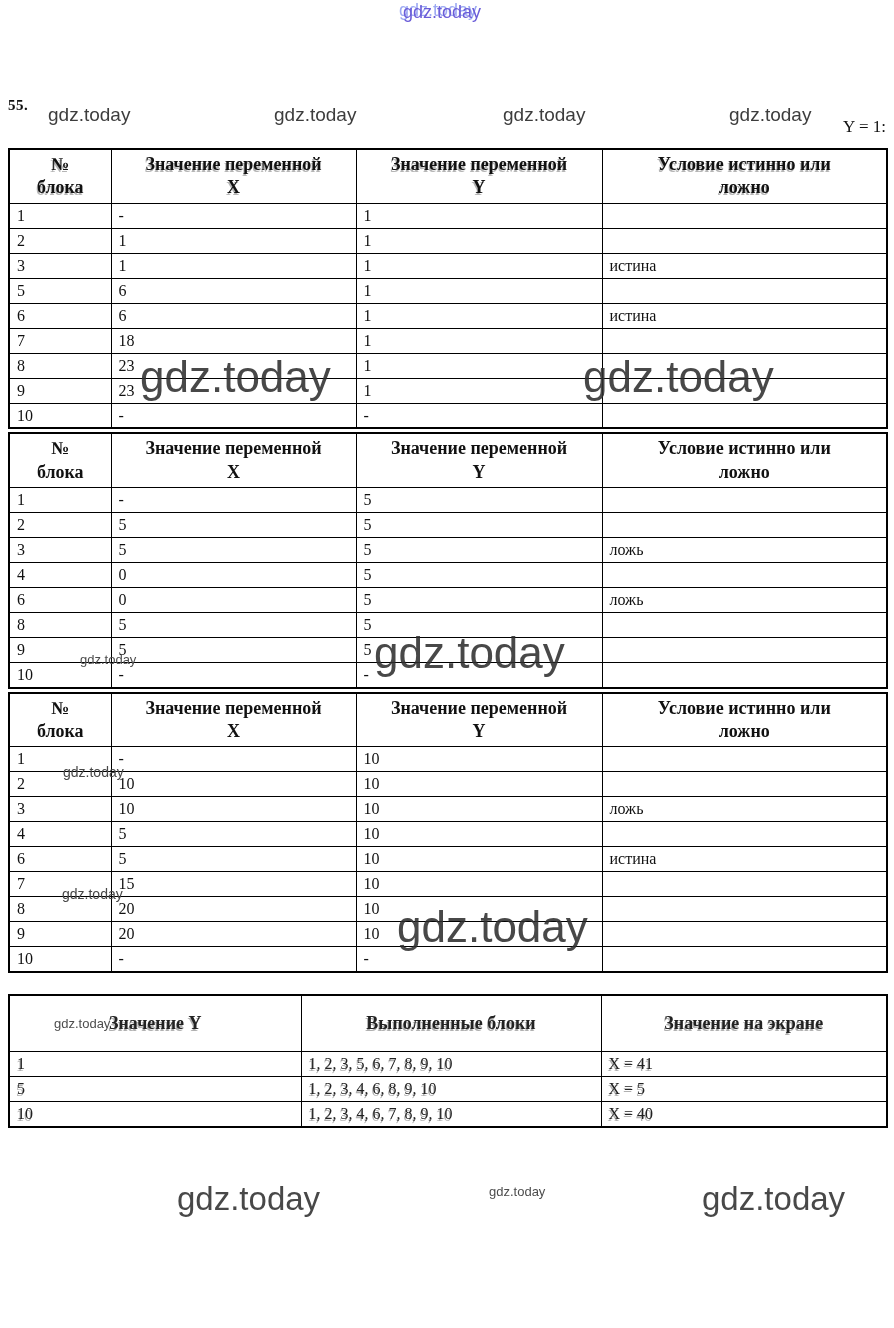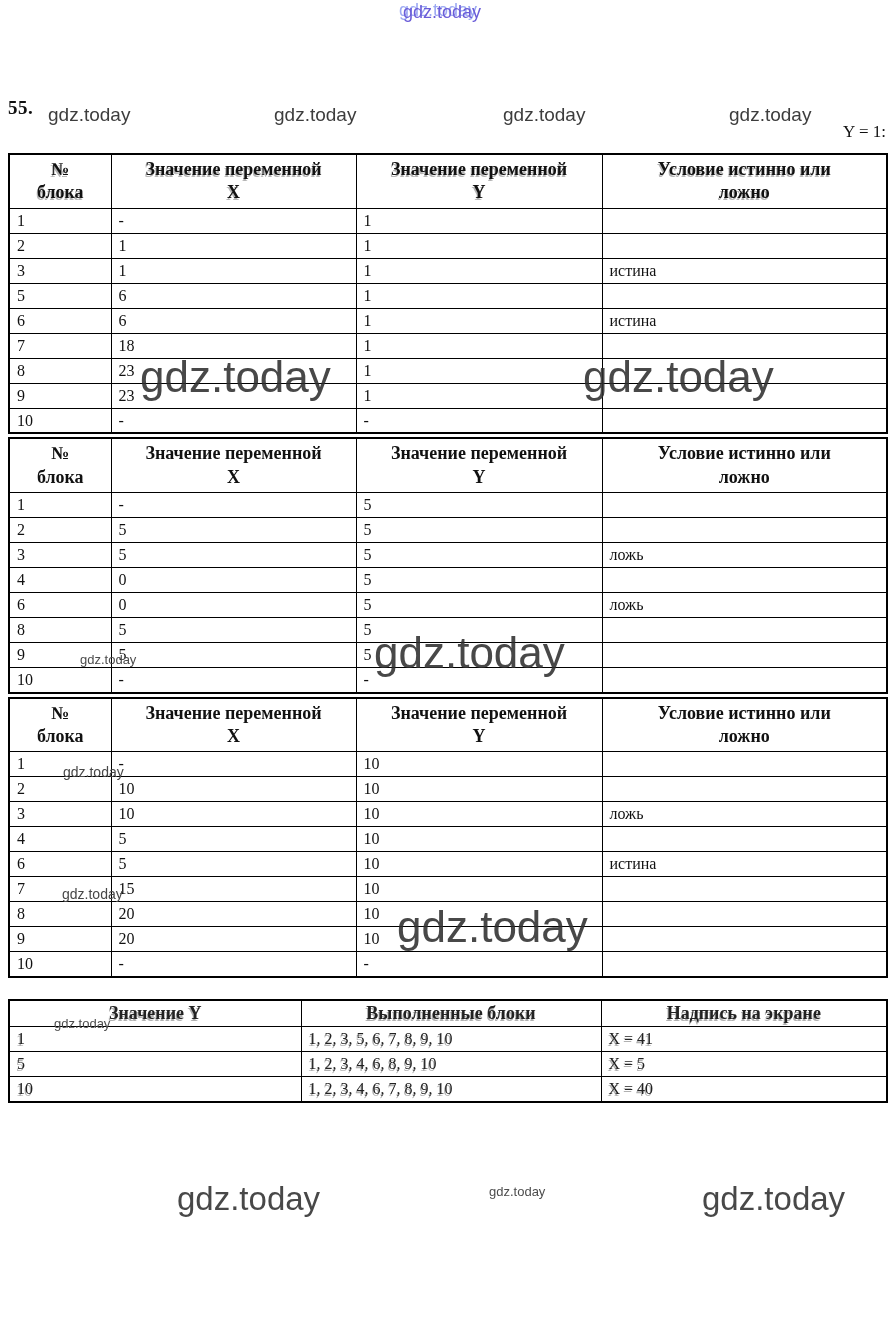--- a/index.html
+++ b/index.html
@@ -9,21 +9,21 @@
     font-family:"Liberation Serif", serif;
     color:#111;
     position:relative;
     overflow:hidden;
   }
   .page { position:relative; width:894px; height:1328px; background:#fff; }
   .content { position:absolute; left:8px; top:0; width:878px; }
 
   .problem-number {
     margin-top:97px;
-    font-size:19px;
+    font-size:15px;
     font-weight:bold;
     letter-spacing:.5px;
   }
   .y-label { font-size:17px; margin-top:3px; padding-left:2px;text-align:right; }
   .y-label.gap-lg { margin-top:29px; }
   .y-label.gap-md { margin-top:19px; }
 
   table {
     border-collapse:collapse;
     table-layout:fixed;
@@ -38,21 +38,21 @@
   th {
     font-size:18px;
     font-weight:bold;
     text-align:center;
     vertical-align:middle;
     padding:3px 4px;
     line-height:1.3;
     white-space:pre-line;
     height:52px;
   }
-  .summary-table th { height:25px; padding:1px 4px; }
+  .summary-table th { height:25px; padding:16px 4px; }
   td {
     font-size:16px;
     height:25px;
     padding:0 7px;
     vertical-align:middle;
     text-align:left;
     white-space:nowrap;
     overflow:hidden;
   }
 
@@ -312,21 +312,21 @@
     <table class="summary-table ghost-all">
       <colgroup>
           <col style="width:292px">
           <col style="width:300px">
           <col style="width:286px">
         </colgroup>
       <thead>
         <tr>
           <th>Значение Y</th>
           <th>Выполненные блоки</th>
-          <th>Надпись на экране</th>
+          <th>Значение на экране</th>
         </tr>
       </thead>
       <tbody>
           <tr>
             <td>1</td>
             <td>1, 2, 3, 5, 6, 7, 8, 9, 10</td>
             <td>X = 41</td>
           </tr>
           <tr>
             <td>5</td>

